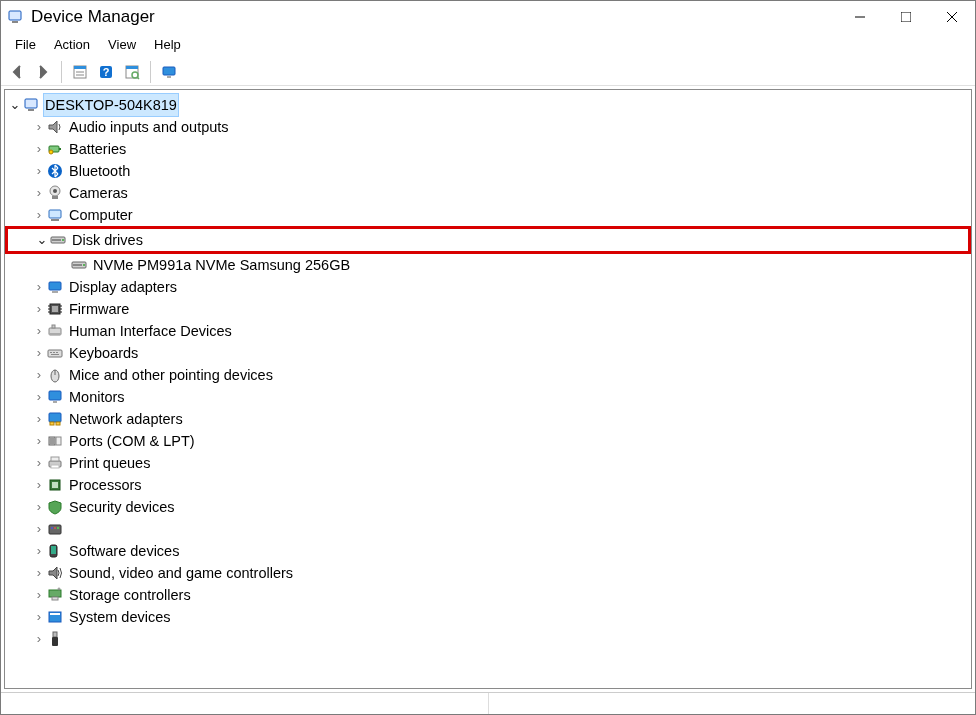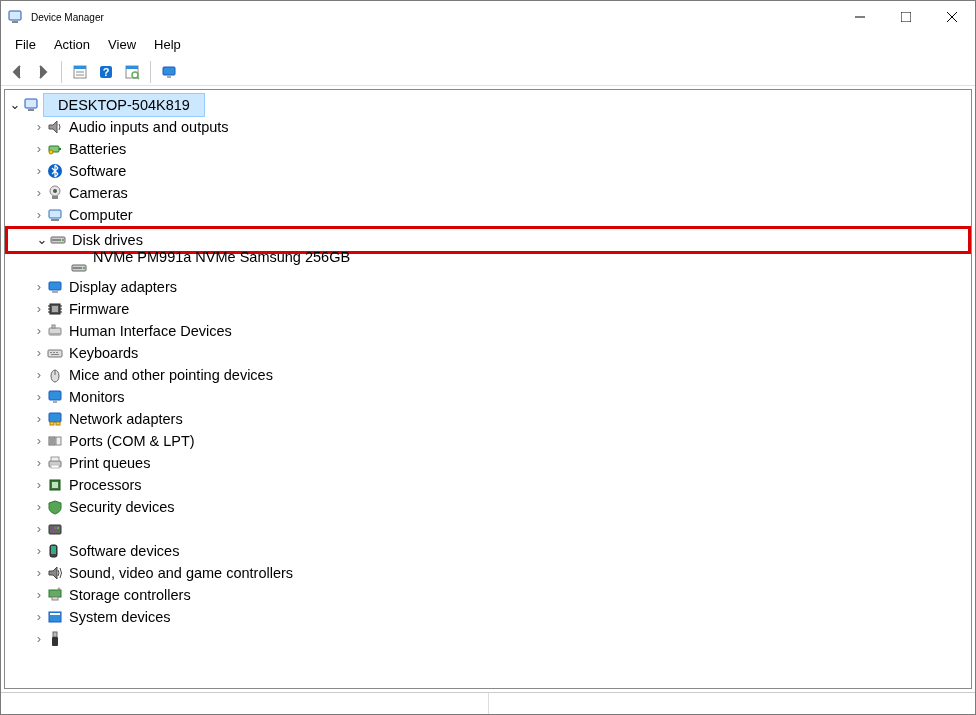--- a/index.html
+++ b/index.html
@@ -24,21 +24,21 @@
     height:32px;
     padding-left:6px;
   }
   .titlebar .app-icon {
     width:16px; height:16px;
     margin-right:8px;
     display:flex; align-items:center; justify-content:center;
   }
   .titlebar .title {
     flex:1;
-    font-size:10px;
+    font-size:17px;
   }
   .win-controls { display:flex; }
   .win-controls .wc {
     width:46px; height:32px;
     display:flex; align-items:center; justify-content:center;
     cursor:default;
   }
 
   
   .menubar {
@@ -108,26 +108,26 @@
     flex-shrink:0;
     display:flex; align-items:center; justify-content:center;
   }
   .tree-row .label {
     padding:8px 2px;
     cursor:default;
   }
   .tree-row.selected .label {
     background:#cce8ff;
     border:1px solid #99cdff;
-    padding:0 14px;
+    padding:0 1px;
   }
 
   .indent0 { padding-left: 2px; }
   .indent1 { padding-left: 26px; }
-  .indent2 { padding-left: 50px; align-items: flex-end; }
+  .indent2 { padding-left: 50px; }
 
   
   .highlight-box {
     border: 3px solid #d80000;
   }
 
   
   .statusbar {
     height:22px;
     border-top:1px solid #ccc;
@@ -429,21 +429,21 @@
         </span>
        <span class="label">Batteries</span>
      </div>
       <div class="tree-row indent1">
        <span class="arrow">›</span>
        <span class="dev-icon">
           <svg width="16" height="16">
             <use href="#i-bt"></use>
           </svg>
         </span>
-       <span class="label">Software</span>
+       <span class="label">Bluetooth</span>
      </div>
       <div class="tree-row indent1">
        <span class="arrow">›</span>
        <span class="dev-icon">
           <svg width="16" height="16">
             <use href="#i-cam"></use>
           </svg>
         </span>
        <span class="label">Cameras</span>
      </div>

